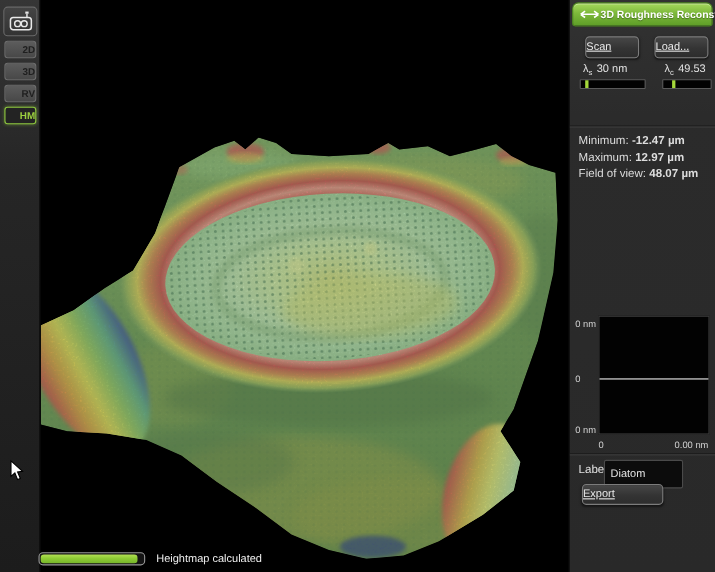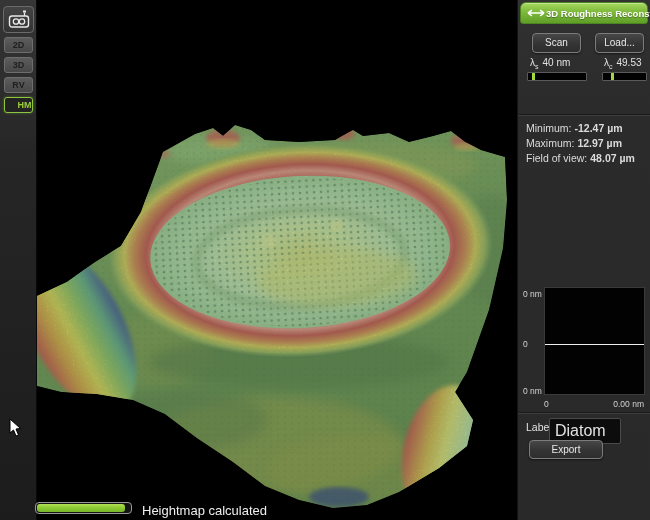--- a/index.html
+++ b/index.html
@@ -6,56 +6,56 @@
   html,body { width:650px; height:520px; background:#000; overflow:hidden;
               font-family:"Liberation Sans", sans-serif; }
   .app { position:relative; width:650px; height:520px; display:flex; background:#000; }
 
   
   .sidebar { position:relative; width:37px; height:520px; flex:0 0 37px;
     background:linear-gradient(180deg,#363636 0%,#262626 30%,#1c1c1c 100%);
     border-right:1px solid #0a0a0a; z-index:2; }
   .tool-btn { position:absolute; left:4px; width:29px; height:16px; border-radius:3px;
     background:linear-gradient(#5c5c5c,#484848); border:1px solid #6e6e6e;
-    color:#1f1f1f; font-size:9px; font-weight:bold; line-height:14px; text-align:center;
+    color:#1f1f1f; font-size:9px; font-weight:bold; line-height:14px; text-align:right;
     cursor:pointer; }
   .tool-btn.active { background:#232323; border:1px solid #8dc63f; color:#9ccf3f;
     box-shadow:0 0 3px rgba(141,198,63,.4);padding-left:12px; }
   .cam-btn { position:absolute; left:3px; top:6px; width:31px; height:27px; border-radius:4px;
     background:linear-gradient(#444,#333); border:1px solid #6a6a6a;
     display:flex; align-items:center; justify-content:center; cursor:pointer; }
 
   
   .main { position:relative; width:480px; height:520px; flex:0 0 480px; background:#000; }
   .render { position:absolute; left:0; top:0; }
 
   .statusbar { position:absolute; left:0; bottom:0; width:100%; height:22px; z-index:3;
     display:flex; align-items:center; }
   .progress { position:absolute; left:-2px; top:4px; width:97px; height:12px;
     border:1px solid #989898; border-radius:4px; background:#141414; padding:1px; }
   .progress-fill { height:100%; width:95%; border-radius:3px;
     background:linear-gradient(#b4e155,#8ecb35 45%,#76b52a); }
-  .status-text { position:absolute; left:105px; top:5px; color:#efefef; font-size:13px; }
+  .status-text { position:absolute; left:105px; top:5px; color:#efefef; font-size:10px; }
 
   
   .panel { position:relative; width:133px; height:520px; flex:0 0 133px;
     background:linear-gradient(180deg,#323232,#2b2b2b 20%,#292929 100%);
     border-left:1px solid #141414; font-size:10.5px; color:#d9d9d9; z-index:2; }
   .p-header { position:absolute; left:2px; right:2px; top:2px; height:22px;
     border-radius:6px 6px 3px 3px;
     background:linear-gradient(#a6d95e,#7db93a 45%,#5f9e28);
     border:1px solid #4c8420; box-shadow:inset 0 1px 0 rgba(255,255,255,.35);
     display:flex; align-items:center; cursor:move; }
   .p-title { flex:1; text-align:center; color:#fff; font-size:9.5px; font-weight:bold;
     text-shadow:0 1px 1px rgba(0,0,0,.35); white-space:nowrap; }
   .hdr-icon { margin-left:5px; display:flex; }
   .btn { position:absolute; height:20px; border-radius:4px;
     background:linear-gradient(#474747,#343434 55%,#2d2d2d);
-    border:1px solid #7c7c7c; color:#e8e8e8; font-size:10px; text-align:center;
-    line-height:18px; cursor:pointer; box-shadow:0 1px 2px rgba(0,0,0,.5); }
+    border:1px solid #7c7c7c; color:#e8e8e8; font-size:10px; text-align:left;
+    line-height:18px; cursor:pointer; box-shadow:0 1px 2px rgba(0,0,0,.5);text-decoration:underline; }
   .lam-label { position:absolute; top:57px; font-size:10px; color:#e2e2e2; }
   .lam-label sub { font-size:7px; }
   .lam-val { margin-left:4px; }
   .slider { position:absolute; top:72px; height:9px; background:#020202;
     border:1px solid #5a5a5a; border-radius:1px; cursor:pointer; }
   .slider .tick { position:absolute; top:0; width:3px; height:100%; background:#a5d83b; }
   .divider { position:absolute; left:0; right:0; height:0;
     border-top:1px solid #1b1b1b; border-bottom:1px solid #3d3d3d; }
   .stat-row { position:absolute; left:8px; font-size:10.5px; color:#dcdcdc; white-space:nowrap; }
   .stat-row .v { margin-left:3px;font-weight:bold; }
@@ -67,21 +67,21 @@
   .tab-plain { position:absolute; top:6px; color:#e3e3e3; font-size:9px; cursor:pointer; }
 
   .g-label { position:absolute; color:#d2d2d2; font-size:8.5px; white-space:nowrap; }
   .plot { position:absolute; left:26px; top:287px; width:101px; height:108px;
     background:#020202; border:1px solid #3a3a3a; }
   .plot .zero-line { position:absolute; left:0; right:0; top:56px; height:1px; background:#eee; }
 
   .label-caption { position:absolute; left:8px; top:421px; font-size:10.5px; color:#e0e0e0; }
   .label-input { position:absolute; left:31px; top:418px; width:72px; height:15px;
     background:#0c0c0c; border:1px solid #4a4a4a; border-radius:2px; color:#e3e3e3;
-    font-size:16px; padding:12px 5px; font-family:"Liberation Sans",sans-serif; }
+    font-size:10px; padding:12px 5px; font-family:"Liberation Sans",sans-serif; }
 
   .cursor { position:absolute; left:8px; top:418px; z-index:9; pointer-events:none; }
 </style>
 </head>
 <body>
 
 <div class="app">
 
   <div class="sidebar">
     <div class="cam-btn">
@@ -227,21 +227,21 @@
           <path d="M2 5 H20 M2 5 l4.5 -3.2 M2 5 l4.5 3.2 M20 5 l-4.5 -3.2 M20 5 l-4.5 3.2" stroke="#fff" stroke-width="1.6" fill="none"></path>
         </svg>
       </span>
       <span class="p-title">3D Roughness Reconstruction</span>
 
     </div>
 
     <div class="btn" style="left:14px; top:33px; width:49px">Scan</div>
     <div class="btn" style="left:77px; top:33px; width:49px">Load...</div>
 
-    <div class="lam-label" style="left:12px"><span>λ</span><sub>s</sub><span class="lam-val">40 nm</span></div>
+    <div class="lam-label" style="left:12px"><span>λ</span><sub>s</sub><span class="lam-val">30 nm</span></div>
     <div class="lam-label" style="left:86px"><span>λ</span><sub>c</sub><span class="lam-val">49.53 µm</span></div>
     <div class="slider" style="left:9px; width:60px">
       <div class="tick" style="left:4px"></div>
     </div>
     <div class="slider" style="left:84px; width:45px">
       <div class="tick" style="left:8px"></div>
     </div>
 
     <div class="divider" style="top:114px"></div>
 

